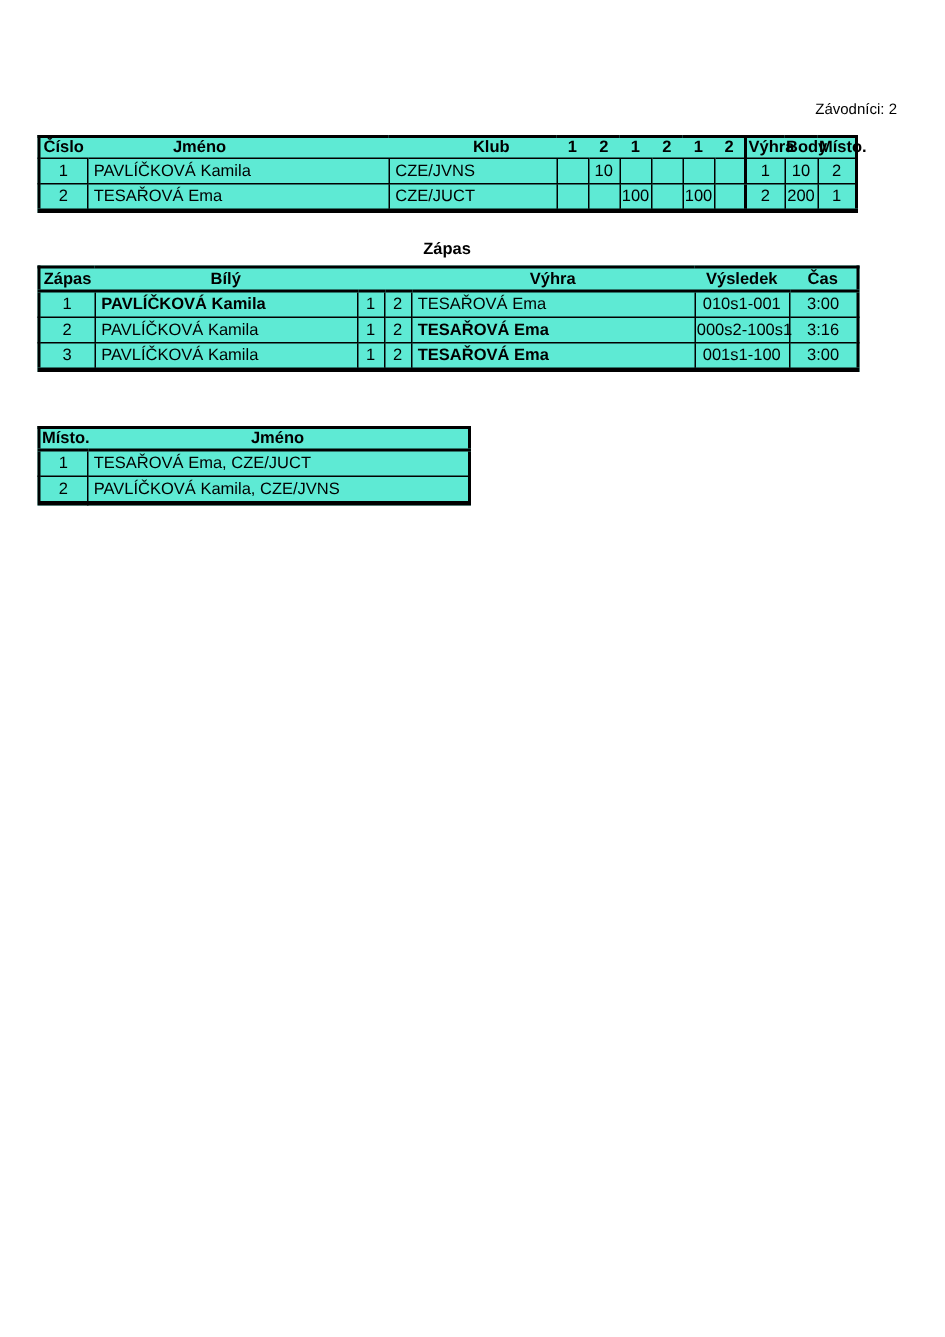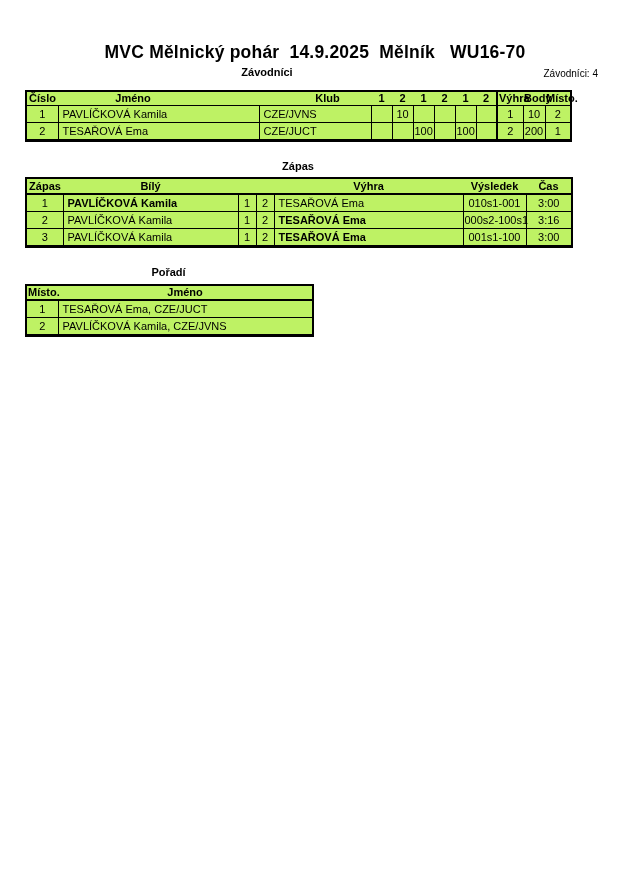--- a/index.html
+++ b/index.html
@@ -13,21 +13,21 @@
   }
   .sec-title { position:absolute; text-align:center; font-size:11px; font-weight:bold; white-space:pre; }
   #subtitle-zavodnici { top:66px; left:25px; width:484px; }
   #count-zavodnici {
     position:absolute; top:68px; left:440px; width:158px; text-align:right;
     font-size:10px; white-space:pre;
   }
   #matches-title   { top:160px; left:25px; width:546px; }
   #standings-title { top:266px; left:25px; width:287px; }
 
-  table { border-collapse:collapse; table-layout:fixed; position:absolute; background:#bef264;
+  table { border-collapse:collapse; table-layout:fixed; position:absolute; background:#5eead4;
           border:2px solid #000; border-bottom-width:3px; }
   td {
     font-size:11px; padding:0 1px; white-space:nowrap; vertical-align:middle;
     overflow:visible; line-height:1.1;
   }
   tr.hdr td { border:none; border-bottom:1px solid #000; font-weight:bold; text-align:center; }
   tr.data td { border:1px solid #000; }
   .thick-left { border-left:2px solid #000 !important; }
   .l { text-align:left; padding-left:4px;margin-top:12px; }
   .c { text-align:center; }
@@ -46,24 +46,22 @@
 
   #standings { top:284px; left:25px; width:287px; }
   #standings tr.hdr td { height:13px; border-bottom-width:2px; }
   #standings tr.data td { height:16px; }
 </style>
 </head>
 <body>
 
 <div class="page">
 
-  <div class="page-title">MVC Mělnický pohár  14.9.2025  Mělník   WU16-70</div>
 
-  <div class="sec-title" id="subtitle-zavodnici">Závodníci</div>
-  <div id="count-zavodnici">Závodníci: 4</div>
+  <div id="count-zavodnici">Závodníci: 2</div>
 
   <table id="competitors">
     <colgroup>
       <col style="width:32px">
         <col style="width:201px">
         <col style="width:112px">
       <col style="width:21px">
         <col style="width:21px">
         <col style="width:21px">
       <col style="width:21px">
@@ -164,21 +162,20 @@
       <td class="l">PAVLÍČKOVÁ Kamila</td>
       <td class="c">1</td>
       <td class="c">2</td>
       <td class="l bold">TESAŘOVÁ Ema</td>
       <td class="c">001s1-100</td>
       <td class="c">3:00</td>
     </tr>
   </tbody>
     </table>
 
-  <div class="sec-title" id="standings-title">Pořadí</div>
 
   <table id="standings">
     <colgroup>
       <col style="width:32px">
         <col style="width:255px">
     </colgroup>
     <tbody>
         <tr class="hdr">
       <td class="hl">Místo.</td>
       <td>Jméno</td>

